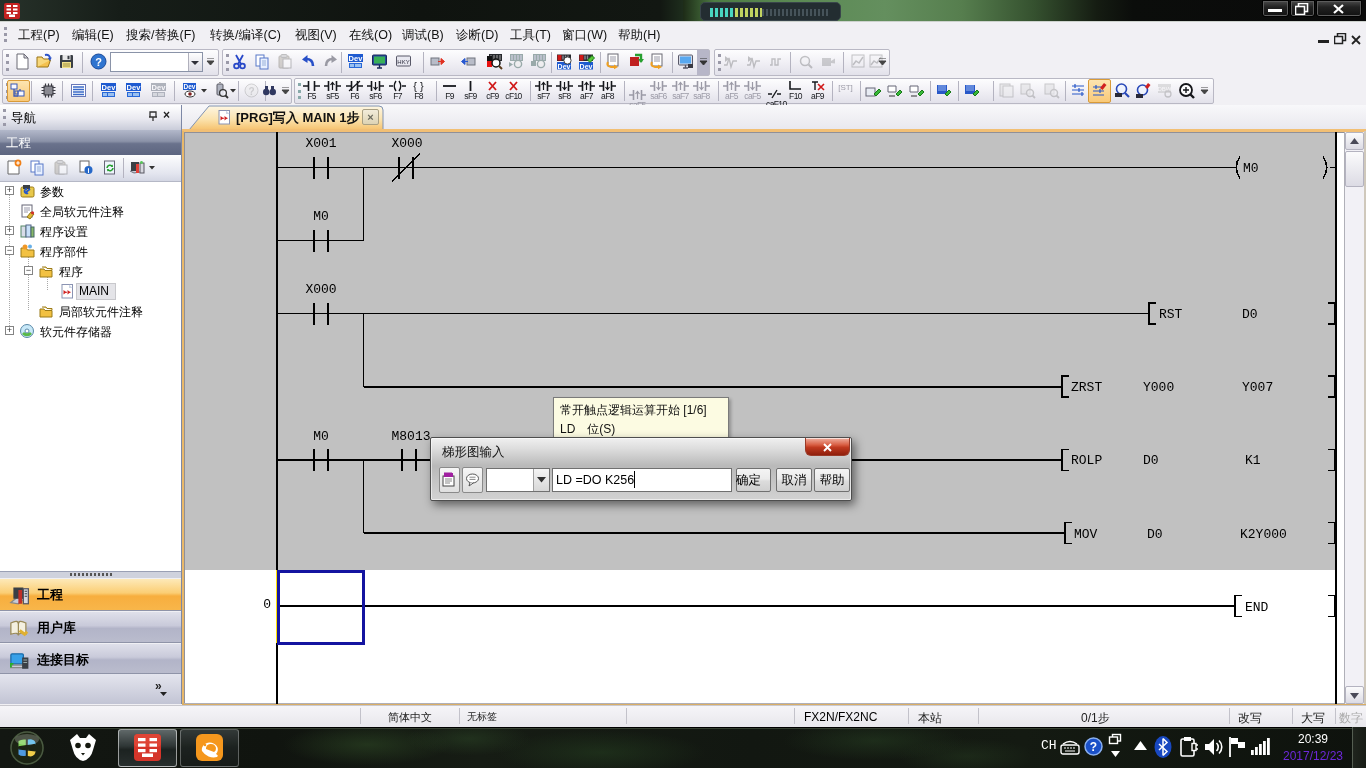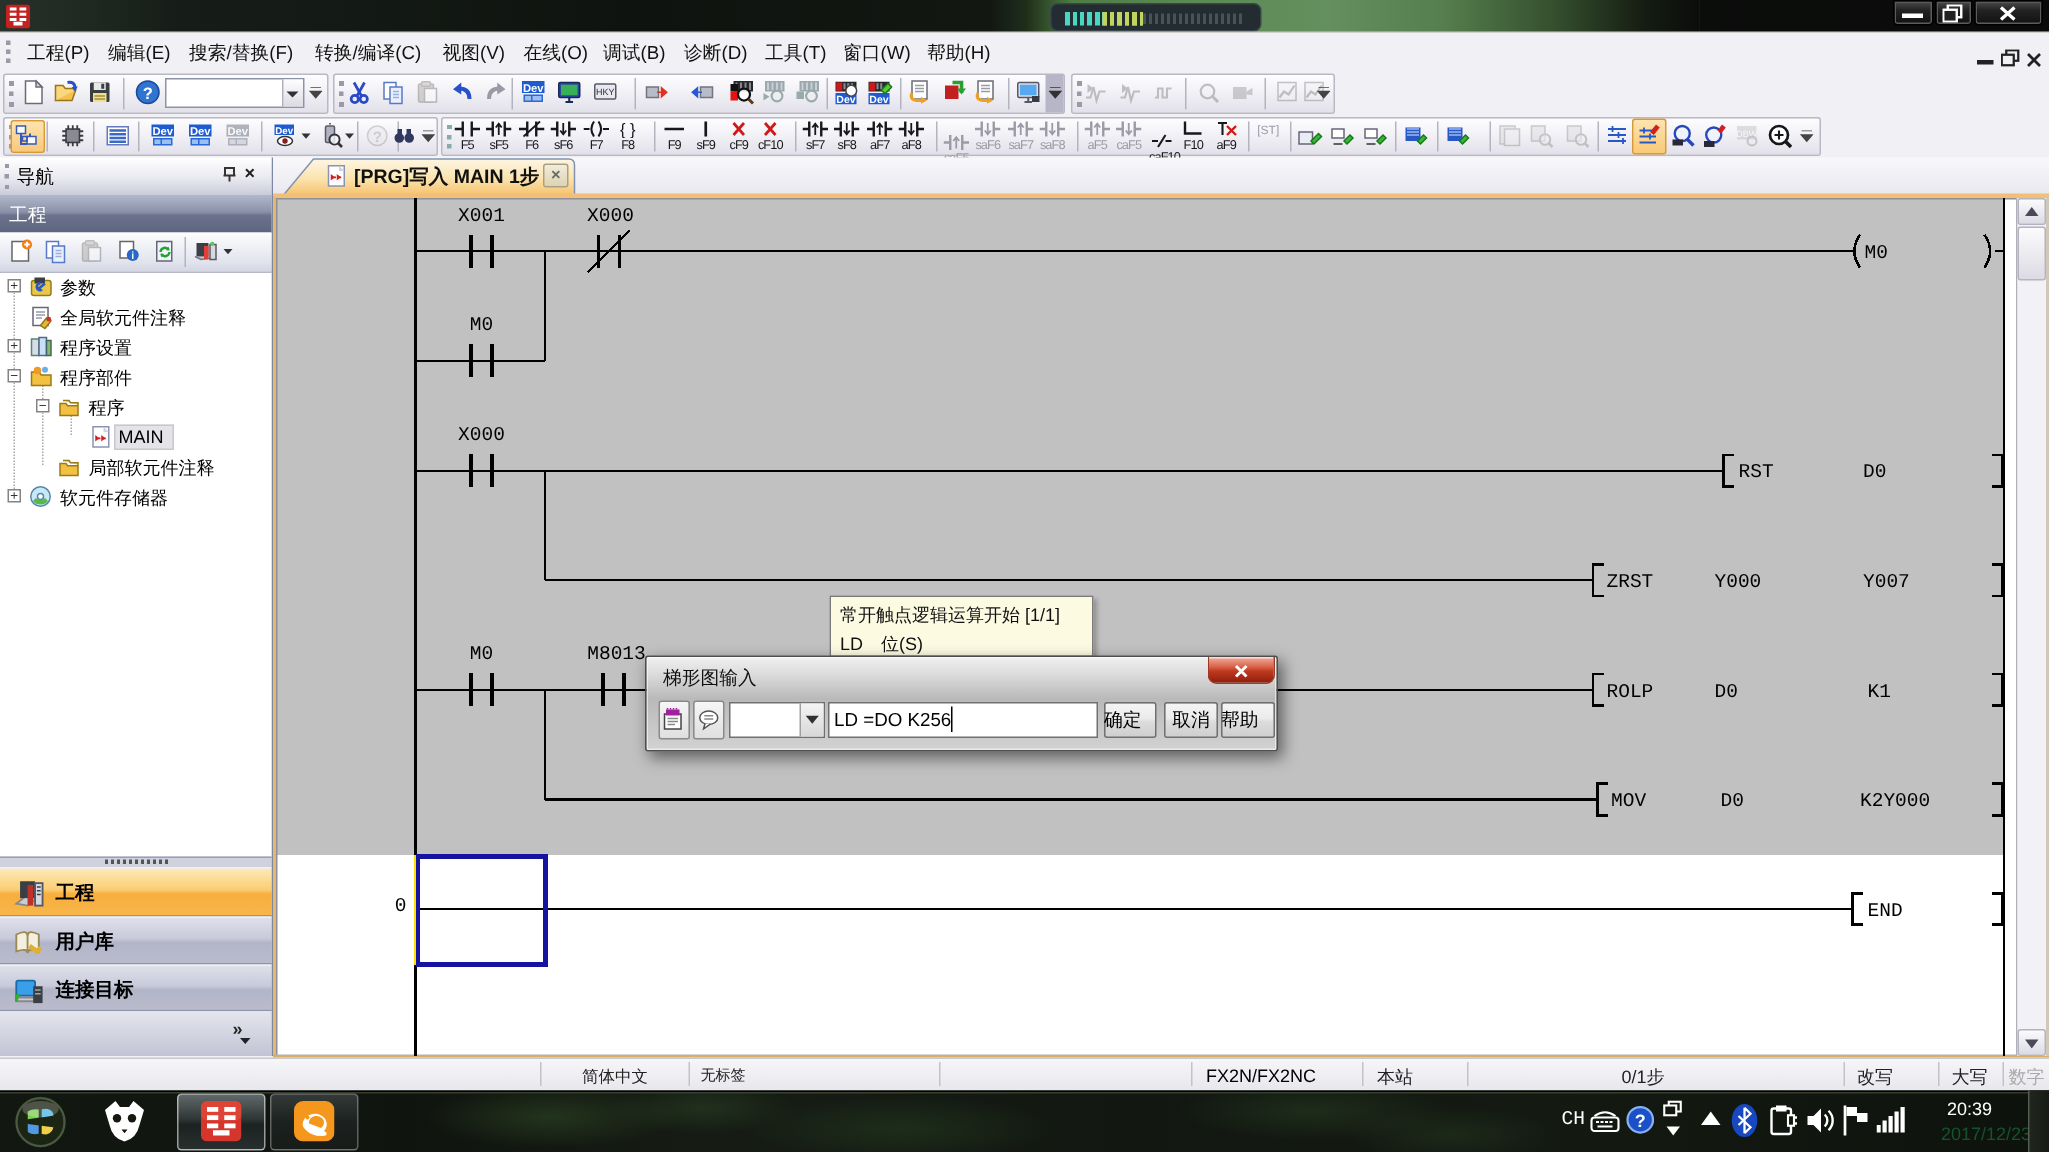--- a/index.html
+++ b/index.html
@@ -798,21 +798,21 @@
 <div class="ab" style="left:1345px;top:132px;width:19px;height:18px;background:linear-gradient(180deg,#fbfbfc,#dcdbe4);border:1px solid #b4b3c0;border-radius:2px"></div>
 <svg class="ab" style="left:1350px;top:138px" width="9" height="7">
       <path d="M4.5 0 L9 6 H0z" fill="#4a4a58"></path>
     </svg>
 <div class="ab" style="left:1345px;top:151px;width:19px;height:36px;background:linear-gradient(180deg,#fbfbfc,#dcdbe4);border:1px solid #b4b3c0;border-radius:2px"></div>
 <div class="ab" style="left:1345px;top:686px;width:19px;height:18px;background:linear-gradient(180deg,#fbfbfc,#dcdbe4);border:1px solid #b4b3c0;border-radius:2px"></div>
 <svg class="ab" style="left:1350px;top:692px" width="9" height="7">
       <path d="M4.5 7 L9 1 H0z" fill="#4a4a58"></path>
     </svg>
 <div class="ab" style="left:553px;top:397px;width:176px;height:41px;background:#fcfbe2;border:1px solid #7a7a7a;box-shadow:2px 2px 3px rgba(0,0,0,.25)"></div>
-<div class="ab tt" style="left:560px;top:402px">常开触点逻辑运算开始 [1/1]</div>
+<div class="ab tt" style="left:560px;top:402px">常开触点逻辑运算开始 [1/6]</div>
 <div class="ab tt" style="left:560px;top:421px">LD　位(S)</div>
 <div class="ab" style="left:430px;top:437px;width:422px;height:64px;border:1px solid #4e4e4e;border-radius:2px;
 background:linear-gradient(180deg,#f0f0f0 0%,#dcdcdc 18%,#b9b9b9 45%,#c6c6c6 72%,#d2d2d2 100%);
 box-shadow:3px 4px 10px rgba(0,0,0,.5), inset 0 0 0 1px rgba(255,255,255,.55)"></div>
 <div class="ab" style="left:442px;top:444px;font-size:12.5px;color:#111">梯形图输入</div>
 <div class="ab" style="left:805px;top:438px;width:45px;height:18px;border:1px solid #9a3a28;border-top:none;border-radius:0 0 6px 6px;
 background:linear-gradient(180deg,#f0b0a0 0%,#d95f44 40%,#c03a20 55%,#8f1f0c 100%);box-shadow:inset 0 1px 0 rgba(255,255,255,.6)"></div>
 <svg class="ab" style="left:823px;top:443px" width="9" height="9">
       <path d="M1 1 L8 8 M8 1 L1 8" stroke="#fff" stroke-width="1.9"></path>
     </svg>
@@ -835,21 +835,21 @@
       <path d="M0 0 L4.5 5.5 L9 0z" fill="#303030"></path>
     </svg>
 <div class="ab" style="left:552px;top:468px;width:180px;height:24px;background:#fff;border:1px solid #707070"></div>
 <div class="ab" style="left:556px;top:473px;font-size:12.5px;color:#000">LD =DO K256</div>
 <div class="ab" style="left:634px;top:471px;width:1px;height:17px;background:#000"></div>
 <div class="ab" style="left:736px;top:468px;width:35px;height:24px;background:linear-gradient(180deg,#f4f4f4 0%,#ebebeb 45%,#dcdcdc 55%,#cfcfcf 100%);border:1px solid #707070;border-radius:2px"></div>
 <div class="ab" style="left:736px;top:472px;width:35px;text-align:left;font-size:12.5px;color:#000">确定</div>
 <div class="ab" style="left:776px;top:468px;width:36px;height:24px;background:linear-gradient(180deg,#f4f4f4 0%,#ebebeb 45%,#dcdcdc 55%,#cfcfcf 100%);border:1px solid #707070;border-radius:2px"></div>
 <div class="ab" style="left:776px;top:472px;width:36px;text-align:center;font-size:12.5px;color:#000">取消</div>
 <div class="ab" style="left:814px;top:468px;width:36px;height:24px;background:linear-gradient(180deg,#f4f4f4 0%,#ebebeb 45%,#dcdcdc 55%,#cfcfcf 100%);border:1px solid #707070;border-radius:2px"></div>
-<div class="ab" style="left:814px;top:472px;width:36px;font-size:12.5px;color:#000">帮助</div>
+<div class="ab" style="left:814px;top:472px;width:36px;text-align:center;font-size:12.5px;color:#000">帮助</div>
 <div class="ab" style="left:0;top:705px;width:1366px;height:22px;background:linear-gradient(180deg,#f6f5f8,#e8e7ec);border-top:1px solid #c9c8ce"></div>
 <div class="ab" style="left:360px;top:708px;width:1px;height:16px;background:#c3c2ca"></div>
 <div class="ab" style="left:459px;top:708px;width:1px;height:16px;background:#c3c2ca"></div>
 <div class="ab" style="left:626px;top:708px;width:1px;height:16px;background:#c3c2ca"></div>
 <div class="ab" style="left:794px;top:708px;width:1px;height:16px;background:#c3c2ca"></div>
 <div class="ab" style="left:908px;top:708px;width:1px;height:16px;background:#c3c2ca"></div>
 <div class="ab" style="left:978px;top:708px;width:1px;height:16px;background:#c3c2ca"></div>
 <div class="ab" style="left:1229px;top:708px;width:1px;height:16px;background:#c3c2ca"></div>
 <div class="ab" style="left:1292px;top:708px;width:1px;height:16px;background:#c3c2ca"></div>
 <div class="ab" style="left:1335px;top:708px;width:1px;height:16px;background:#c3c2ca"></div>
@@ -947,14 +947,14 @@
 <path d="M3 2 h7 v4 h7 v6 h-7 v-4 h-7z" fill="#fff"></path>
 </svg>
 <svg class="ab" style="left:1251px;top:737px" width="20" height="19">
 <rect x="0" y="13" width="2.8" height="5" fill="#fff"></rect>
 <rect x="4" y="10" width="2.8" height="8" fill="#fff"></rect>
 <rect x="8" y="7" width="2.8" height="11" fill="#fff"></rect>
 <rect x="12" y="4" width="2.8" height="14" fill="#fff"></rect>
 <rect x="16" y="1" width="2.8" height="17" fill="#fff"></rect>
 </svg>
 <div class="ab" style="left:1278px;top:732px;width:70px;text-align:center;font-size:12px;color:#fff">20:39</div>
-<div class="ab" style="left:1272px;top:749px;width:82px;text-align:right;font-size:12px;color:#14532d">2017/12/23</div>
+<div class="ab" style="left:1272px;top:749px;width:82px;text-align:center;font-size:12px;color:#6d28d9">2017/12/23</div>
 <div class="ab" style="left:1352px;top:727px;width:14px;height:41px;background:linear-gradient(90deg,#20251e,#171b15);border-left:1px solid #555e52"></div>
 </div>
 </body></html>

